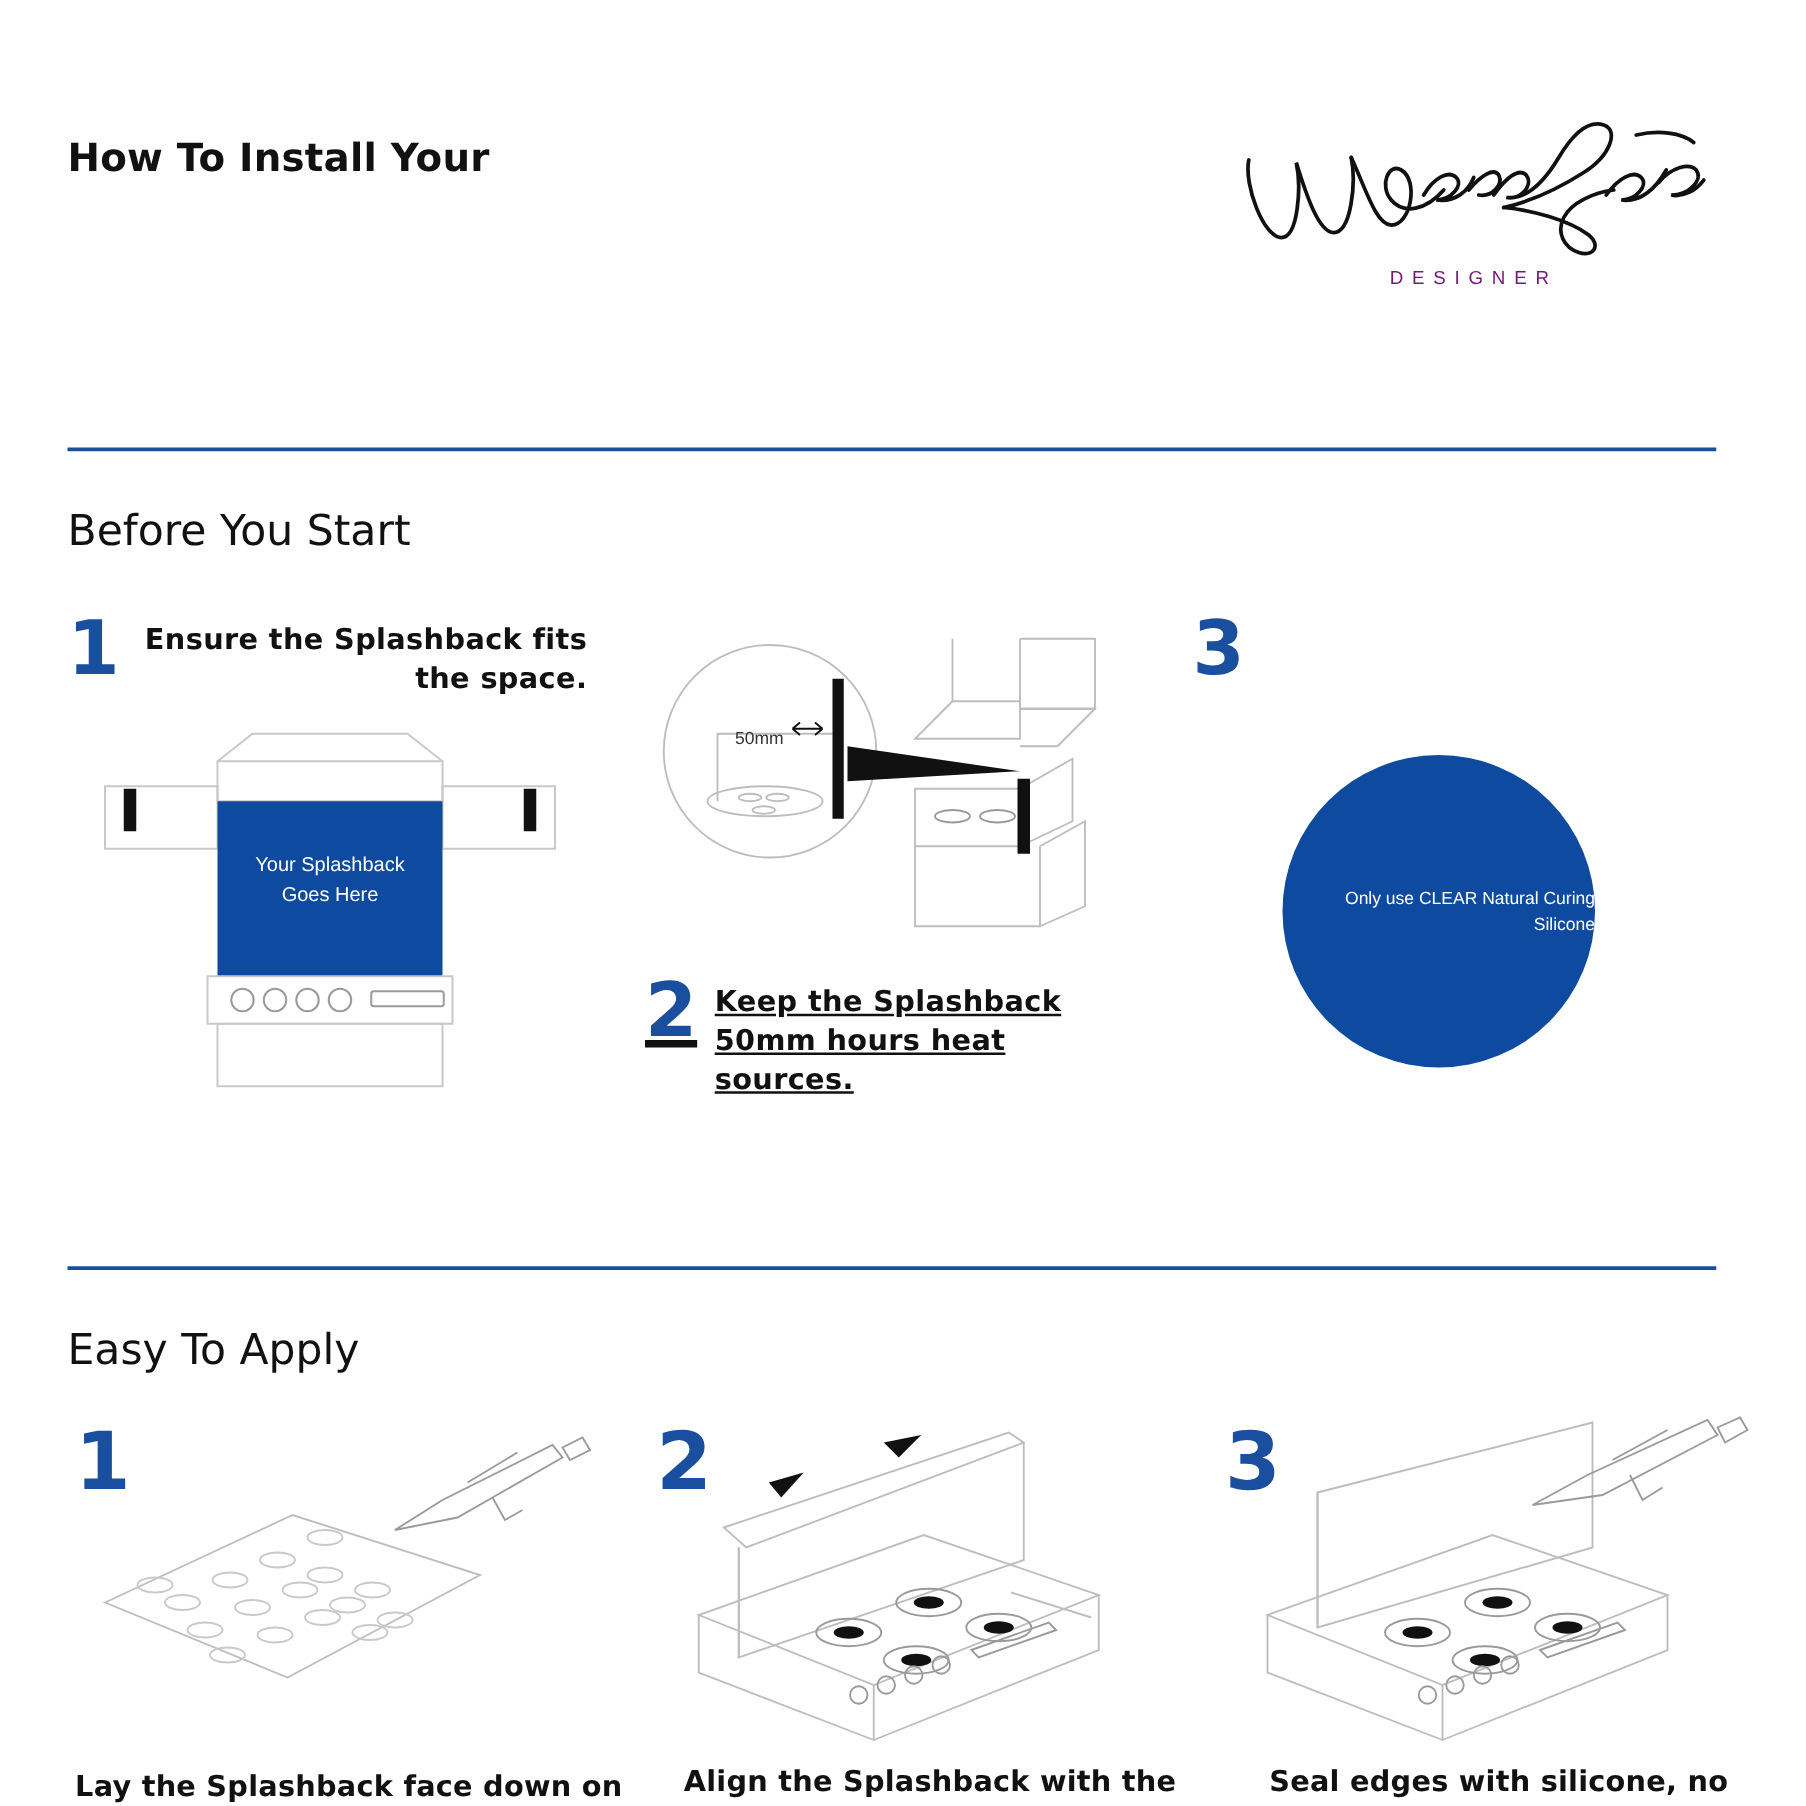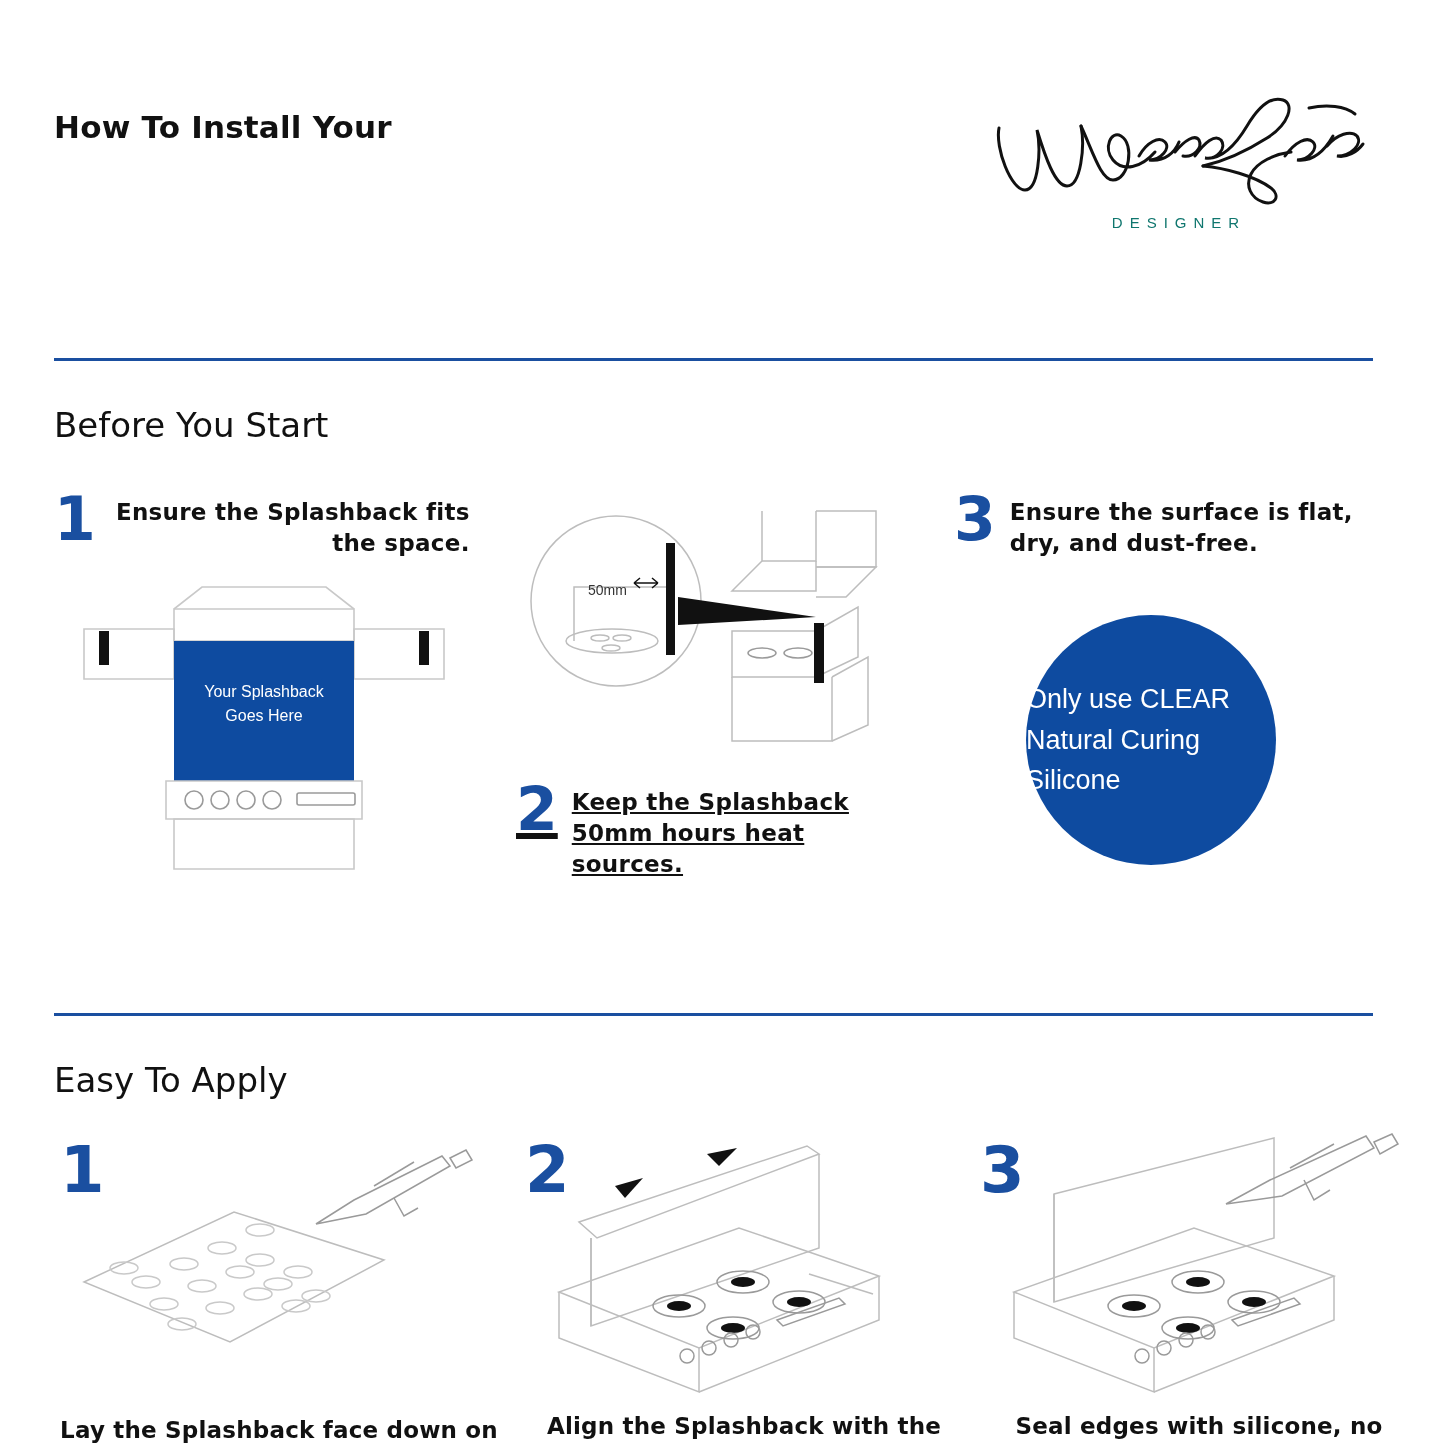--- a/index.html
+++ b/index.html
@@ -51,21 +51,21 @@
     right: 4px;
     top: 52px;
     width: 380px;
     height: 160px;
     text-align: center;
   }
   .logo svg { display: block; }
   .logo-sub {
     font-size: 15px;
     letter-spacing: 7px;
-    color: #0f766e;
+    color: #701a75;
     margin-top: -6px;
     font-family: "Liberation Sans", sans-serif;
   }
 
   .rule {
     height: 3px;
     background: #1a4fa0;
     width: 100%;
     margin: 0;
   }
@@ -119,22 +119,22 @@
 
   .circle-note {
     width: 250px;
     height: 250px;
     border-radius: 50%;
     background: #0e4ba0;
     color: #fff;
     display: flex;
     align-items: center;
     justify-content: center;
-    text-align: left;
-    font-size: 27px;
+    text-align: right;
+    font-size: 14px;
     line-height: 1.5;
     font-family: "Liberation Sans", sans-serif;
     margin: 56px auto 0 72px;
   }
 
   
   .eta {
     position: relative;
     height: 470px;
   }
@@ -265,21 +265,20 @@
       </div>
       <div class="step-head" style="margin-top:16px;">
         <div class="step-num">2</div>
         <div class="step-text" style="width:330px">Keep the Splashback 50mm hours heat sources.</div>
       </div>
     </div>
 
     <div class="col col3">
       <div class="step-head">
         <div class="step-num">3</div>
-        <div class="step-text" style="width:350px">Ensure the surface is flat, dry, and dust-free.</div>
       </div>
       <div class="circle-note">
         <span>Only use CLEAR Natural Curing Silicone</span>
       </div>
     </div>
   </div>
 
   <div class="rule mid"></div>
 
   <div class="section-title">Easy To Apply</div>

